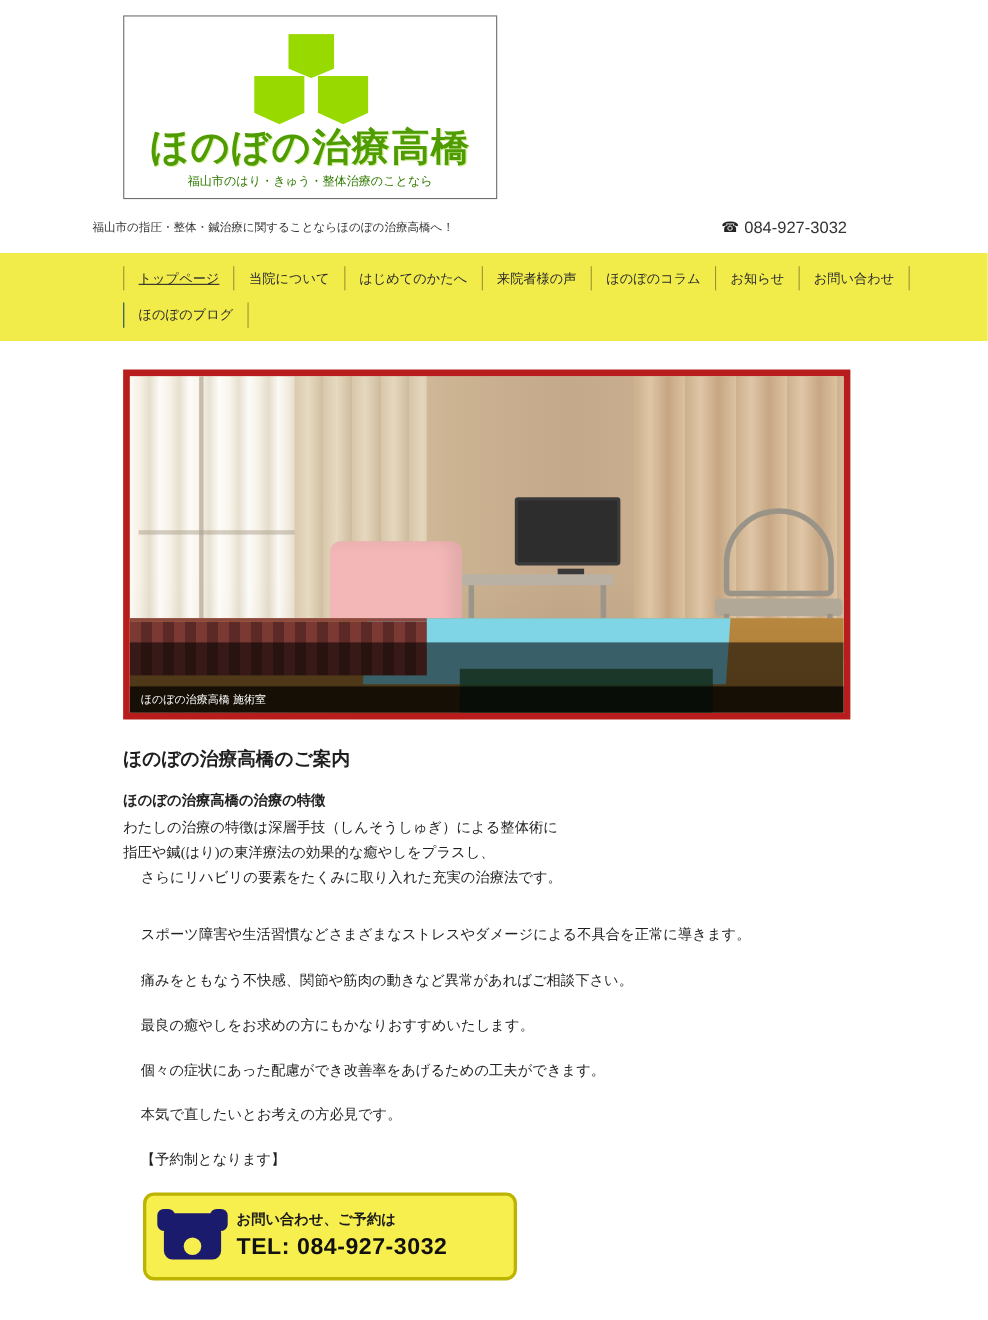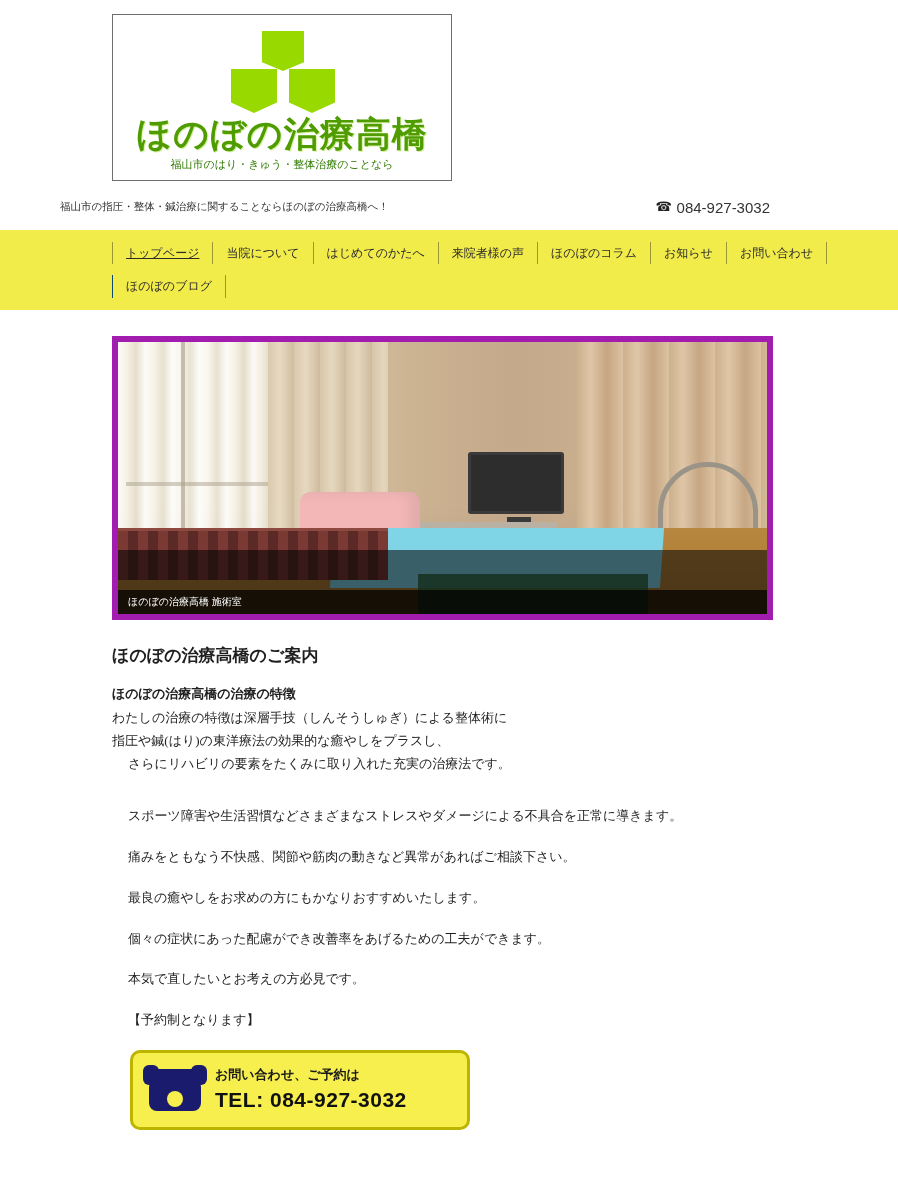--- a/index.html
+++ b/index.html
@@ -71,21 +71,21 @@
     font-size: 11px;
     font-weight: normal;
     color: #2f7a00;
     margin-top: 3px;
     letter-spacing: 0px;
   }
   .header-row {
     display: flex;
     align-items: center;
     justify-content: space-between;
-    padding: 18px 128px 14px 60px;
+    padding: 18px 128px 14px 84px;
     text-align: center;
   }
   .tagline {
     font-size: 10.5px;
     color: #333;
   }
   .tel-top {
     display: flex;
     align-items: center;
     font-size: 15px;
@@ -128,23 +128,23 @@
   .nav-item.active { text-decoration: underline; }
   .nav-row.second { margin-top: 11px; }
   .nav-row.second .nav-item { border-left: 1px solid #0c4a6e; }
 
   
   .content {
     padding: 0 112px 0 112px;
   }
   .hero {
     margin-top: 26px;
-    border: 6px solid #a21caf;
+    border: 6px solid #b91c1c;
     width: 661px;
-    height: 284px;
+    height: 318px;
     position: relative;
     overflow: hidden;
     background: #c9b79a;
   }
   .room {
     position: absolute; inset: 0;
     background:
       
       linear-gradient(180deg, rgba(255,255,255,0.0) 60%, rgba(0,0,0,0.08) 100%),
       linear-gradient(90deg,

